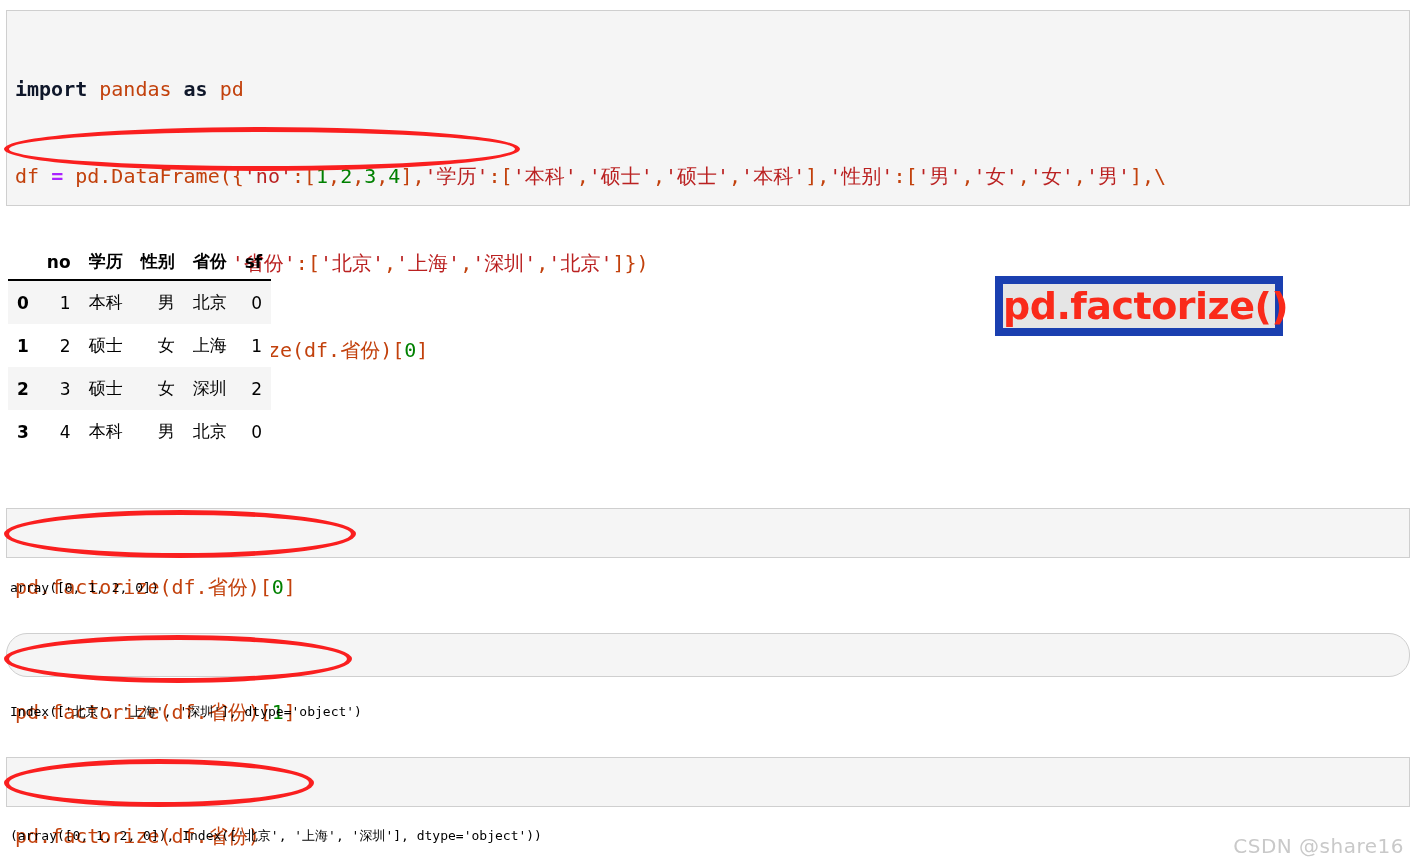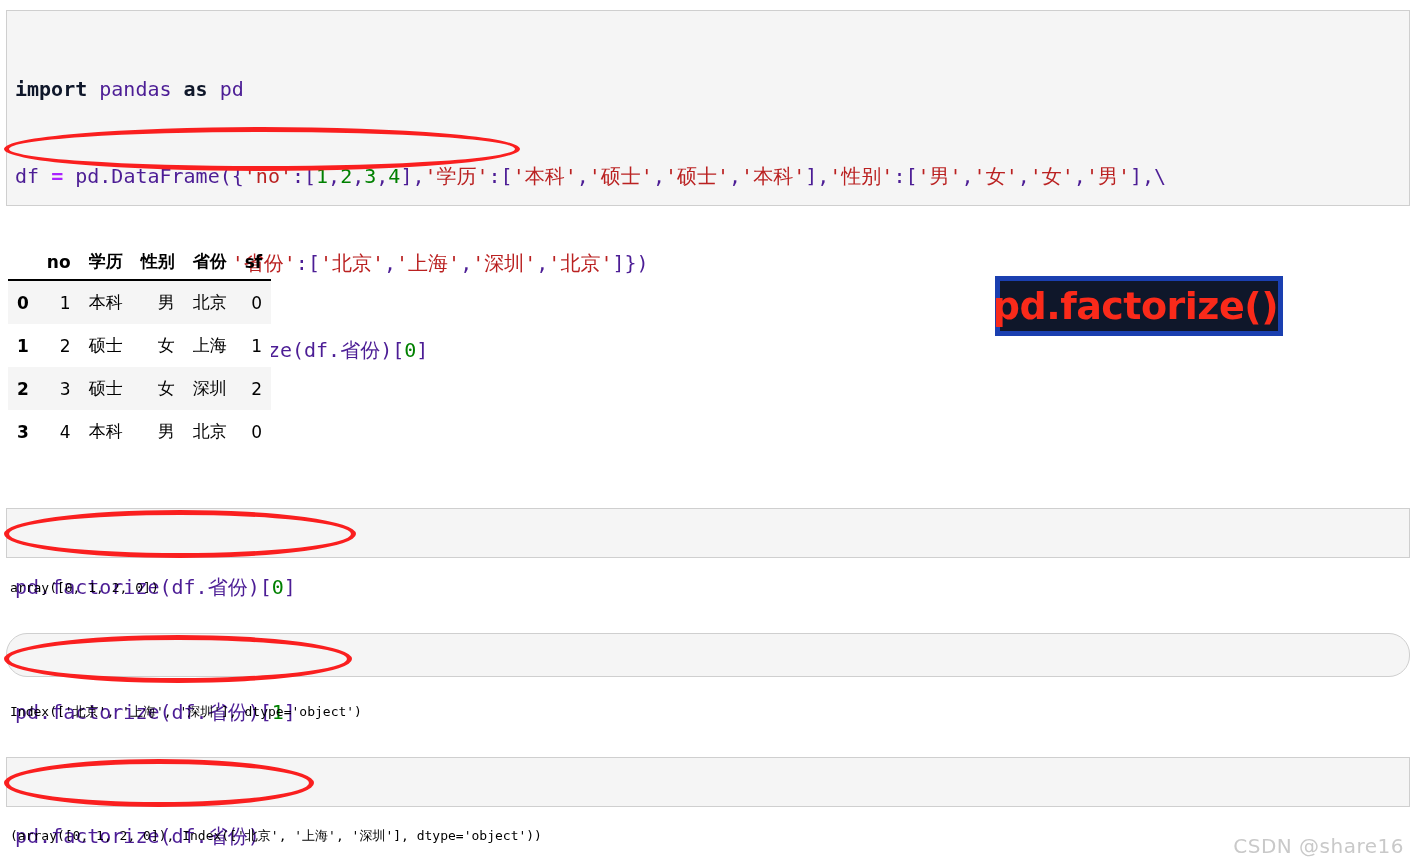--- a/index.html
+++ b/index.html
@@ -27,21 +27,21 @@
     font-size: 20px;
     line-height: 29px;
     color: #000000;
     white-space: pre;
     padding: 6px 0 6px 8px;
   }
   .kw      { color: #0f172a; font-weight: bold; }
   .num     { color: #008000; }
   .str     { color: #ba2121; text-align: center; }
   .op      { color: #aa22ff; font-weight: bold; }
-  .plain   { color: #4c1d95; }
+  .plain   { color: #c2410c; }
 
   
   .out {
     position: absolute;
     font-family: "DejaVu Sans Mono", "Liberation Mono", monospace;
     font-size: 13px;
     line-height: 26px;
     color: #000000;
     white-space: pre;
   }
@@ -76,26 +76,26 @@
   .ellipse {
     position: absolute;
     border: 5px solid #fa1f1f;
     border-radius: 50%;
     box-sizing: border-box;
     pointer-events: none;
     background: transparent;
   }
   .bluebox {
     position: absolute;
-    border: 5px solid #7f1d1d;
-    background: #0f172a;
+    border: 8px solid #7f1d1d;
+    background: #e5e5e5;
     box-sizing: border-box;
     display: flex;
     align-items: center;
-    justify-content: flex-end;
+    justify-content: flex-start;
   }
   .bluebox-label {
     color: #fa2a1a;
     font-weight: bold;
     font-size: 38px;
     font-family: "DejaVu Sans", "Liberation Sans", sans-serif;
     letter-spacing: -0.5px;
   }
 
   .watermark {

